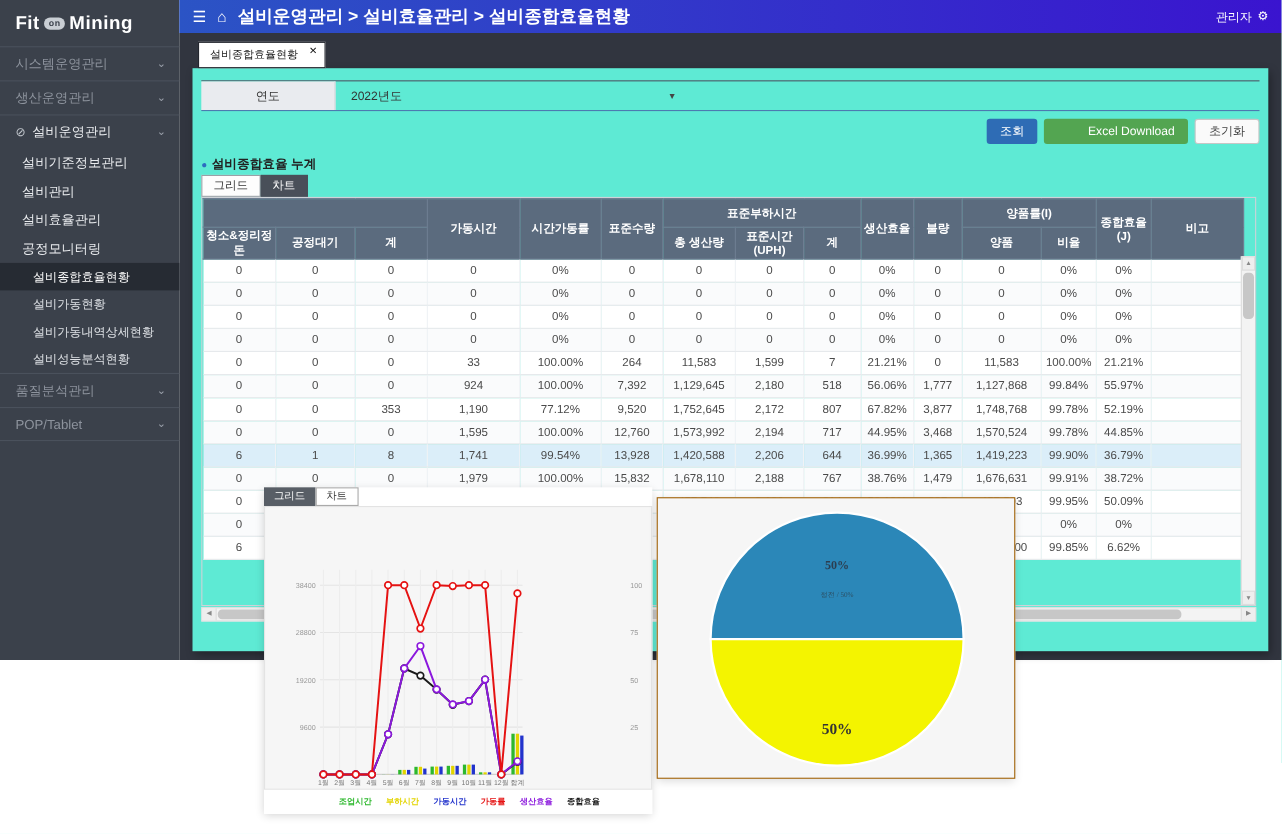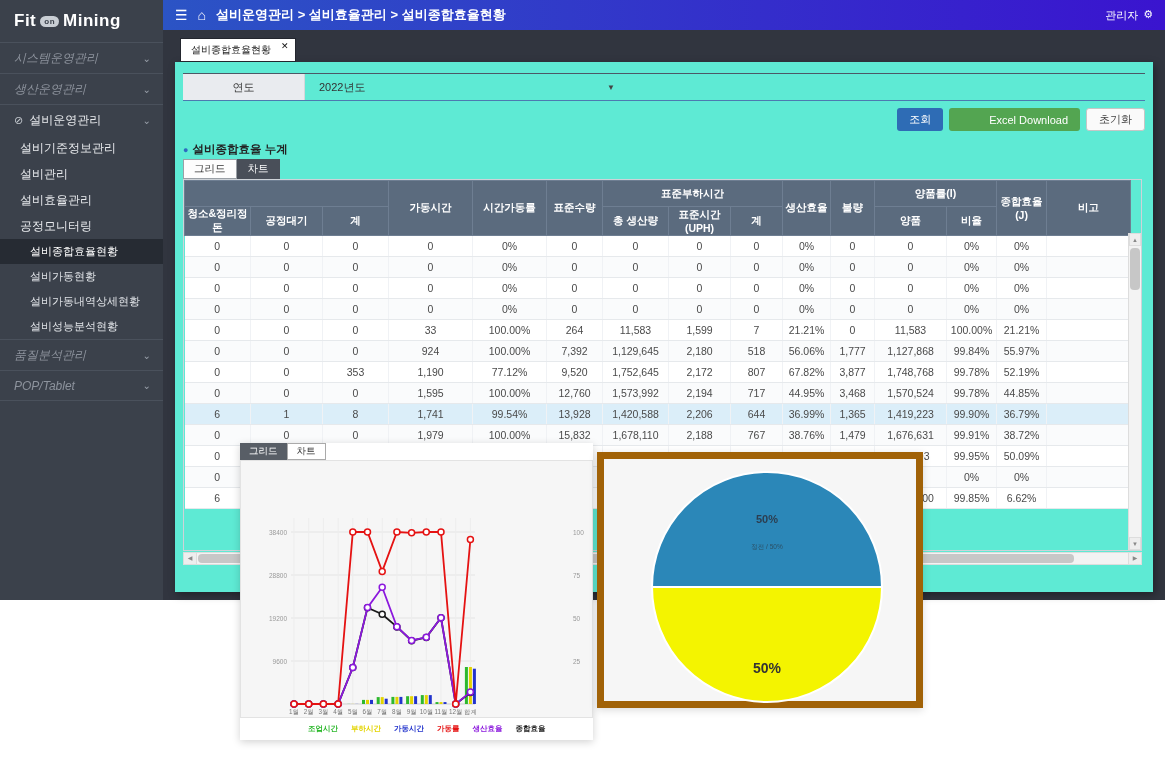--- a/index.html
+++ b/index.html
@@ -9,34 +9,34 @@
 
   
   #sidebar { left:0; top:0; width:163px; height:600px; background:#3b414b; z-index:3; }
   #logo { height:42px; display:flex; align-items:center; padding-left:14px; color:#fff;
     font-size:17px; font-weight:bold; letter-spacing:.5px; }
   #logo .on-badge { display:inline-block; background:#c9ced4; color:#3b414b; font-size:8px;
     font-weight:bold; border-radius:8px; padding:1px 4px; margin:0 4px; }
   .sb-item { display:flex; align-items:center; color:#e9ebee; font-size:12px; cursor:default; }
   .sb-item.lv1 { height:31px; padding:0 12px 0 14px; border-top:1px solid #4a515c; }
   .sb-item.lv1.last { border-bottom:1px solid #4a515c; }
-  .sb-item.muted { color:#8d939d;font-style:italic; }
+  .sb-item.muted { color:#8d939d; }
   .sb-item.lv2 { height:26px; padding-left:20px; font-size:12px; }
   .sb-item.lv3 { height:25px; padding-left:30px; font-size:11px; color:#dfe2e6; }
   .sb-item.active { background:#262b33; color:#fff; }
   .sb-ico { margin-right:6px; font-size:11px; color:#c3c8ce; }
   .sb-label { flex:1; }
   .chev { font-size:10px; color:#9aa0aa; }
 
   
   #topbar { left:163px; top:0; width:1002px; height:30px; z-index:3;
     background:linear-gradient(90deg,#2b54c5,#3a14cf); display:flex; align-items:center;
     color:#fff; padding:0 12px; }
   #topbar .hicon { font-size:14px; margin-right:10px; }
-  #breadcrumb { font-size:13px; font-weight:bold; flex:1; }
+  #breadcrumb { font-size:16px; font-weight:bold; flex:1; }
   #admin-area { font-size:11px; display:flex; gap:5px; }
 
   
   #main-bg { left:163px; top:30px; width:1002px; height:570px; background:#31353f; z-index:1; }
 
   
   #page-tab { left:180px; top:38px; height:24px; background:#fff; border:1px solid #23262e;
     z-index:4; display:flex; align-items:center; padding:0 6px 0 10px; font-size:10px; color:#222; }
   #page-tab .close { font-size:9px; font-weight:bold; margin-left:10px; margin-top:-8px; color:#111; cursor:pointer; }
 
@@ -102,21 +102,21 @@
   .ptab.dark { background:#585e66; color:#fff; }
   .ptab.light { background:#fff; border:1px solid #aaa; color:#333; }
   #line-card { background:#f6f6f6; border:1px solid #e3e3e3; height:258px; }
   #legend { height:22px; display:flex; align-items:center; gap:13px; padding-left:68px;
     background:#fff; }
   #legend span { font-size:7.5px; font-weight:bold; }
   svg text.ax { font-size:6.5px; fill:#999; }
   svg text.axm { font-size:6.3px; fill:#777; }
 
   #chart-panel-b { left:597px; top:452px; width:326px; height:256px; z-index:5;
-    background:#f6f6f6; border:7px solid #a16207; box-shadow:0 2px 8px rgba(0,0,0,.15); }
+    background:#f6f6f6; border:1px solid #a16207; box-shadow:0 2px 8px rgba(0,0,0,.15);font-family:Liberation Serif, serif; }
 </style>
 </head>
 <body>
 
 <div id="sidebar" class="abs">
   <div id="logo">
     <span>Fit</span>
     <span class="on-badge">on</span>
     <span>Mining</span>
   </div>

